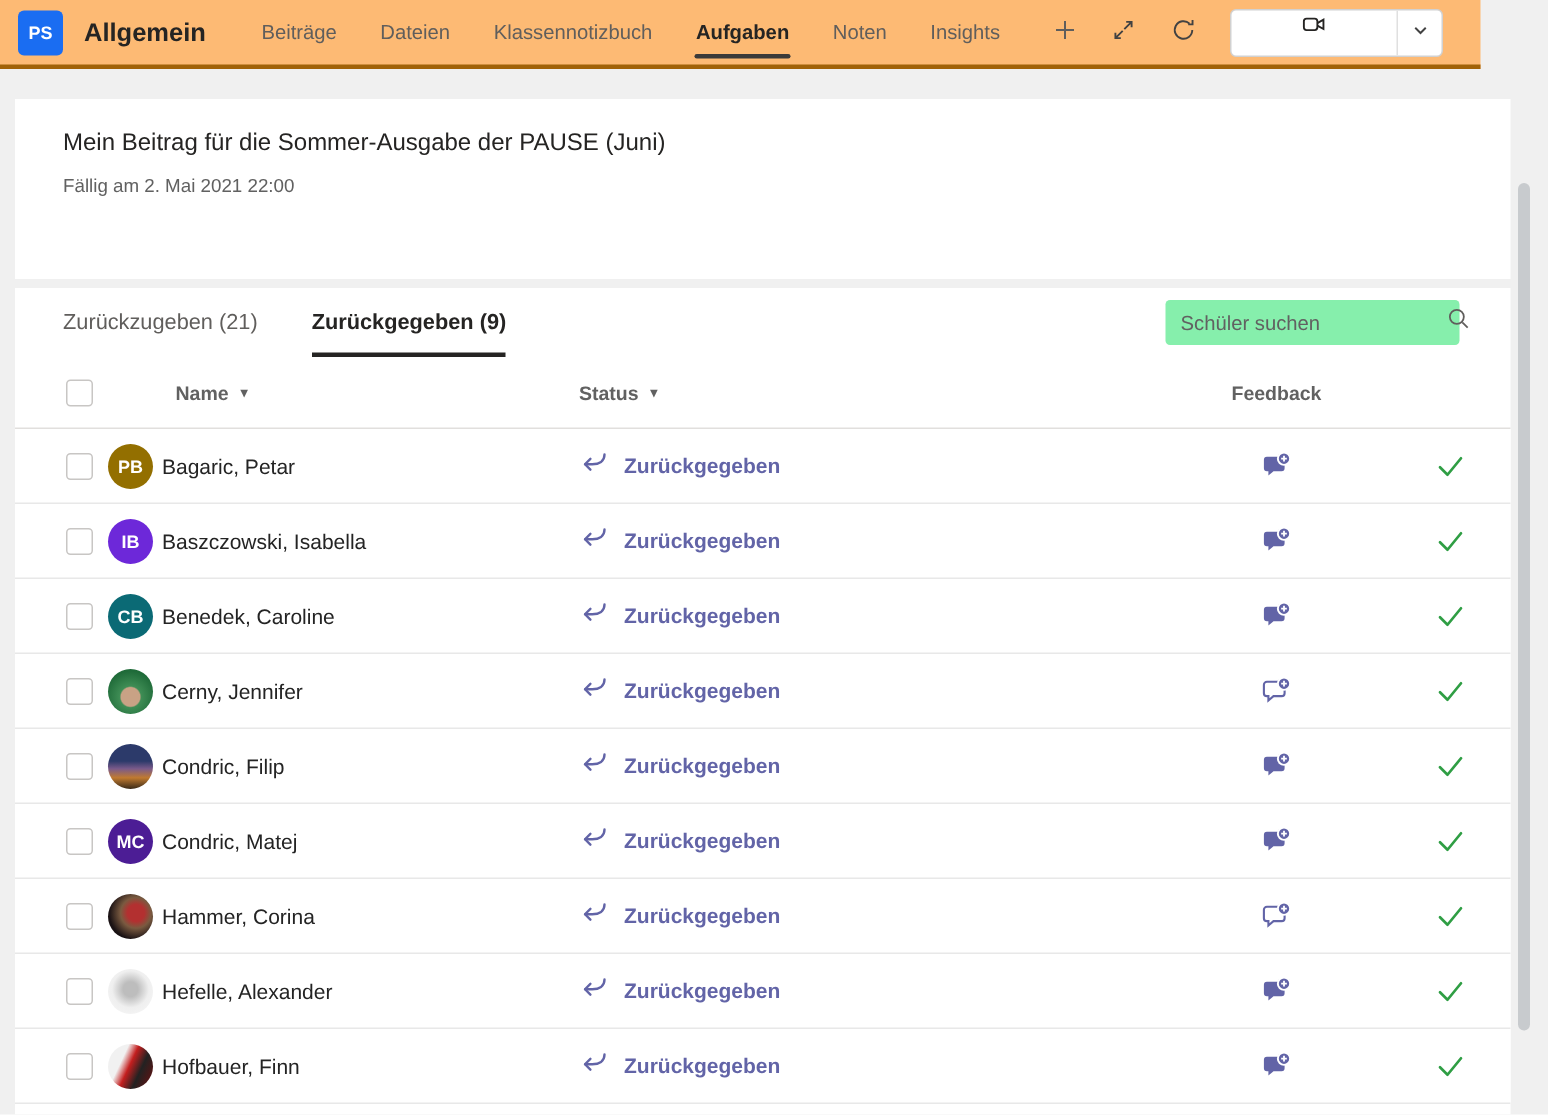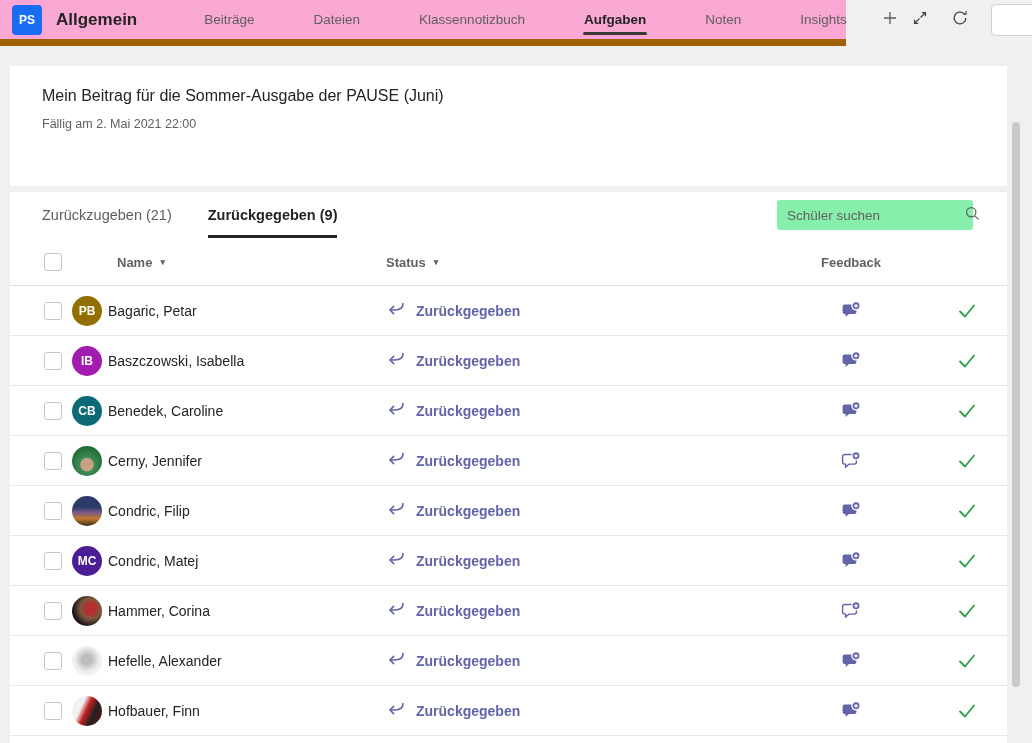--- a/index.html
+++ b/index.html
@@ -7,34 +7,34 @@
   body {
     font-family:"Liberation Sans", sans-serif;
     background:#f0f0f0;
     color:#242424;
     position:relative;
   }
   :root { --accent:#6264a7; --green:#2f9e44; --gray:#616161; }
 
   
   .topbar {
-    position:absolute; top:0; left:0; width:846px; height:46px;
-    background:#f9a8d4; display:flex; align-items:center;
-    padding:0 25px 0 12px; border-bottom:7px solid #a16207;
+    position:absolute; top:0; left:0; width:987px; height:46px;
+    background:#fdba74; display:flex; align-items:center;
+    padding:0 25px 0 12px; border-bottom:3px solid #a16207;
   }
   .team-tile {
     width:30px; height:30px; border-radius:4px; color:#fff;
     font-size:12px; font-weight:700; display:flex; align-items:center; justify-content:center;
     flex:0 0 auto;
   }
   .channel-title { font-size:17px; font-weight:700; margin-left:14px; color:#252423; }
   .top-tabs { display:flex; align-items:center; gap:27px; margin-left:36px; height:100%; }
   .top-tab {
     background:none; border:none; font-family:inherit; font-size:13.5px; color:#605e5c;
-    height:100%; display:flex; align-items:center; position:relative; cursor:pointer; padding:0 1px;margin-left:30px;
+    height:100%; display:flex; align-items:center; position:relative; cursor:pointer; padding:0 1px;
   }
   .top-tab.active { font-weight:700; color:#252423; }
   .top-tab.active::after {
     content:""; position:absolute; left:0; right:0; bottom:4px; height:3px; background:#3b3a39; border-radius:2px;
   }
   .icon-btn {
     background:none; border:none; cursor:pointer; color:#424242;
     width:30px; height:30px; display:flex; align-items:center; justify-content:center;
   }
   .topbar-right { margin-left:auto; display:flex; align-items:center; gap:10px; }
@@ -227,21 +227,21 @@
       </svg>
     </button>
     <span class="check-cell">
       <svg width="22" height="22" viewBox="0 0 22 22" fill="none" stroke="currentColor" stroke-width="1.8" stroke-linecap="round" stroke-linejoin="round">
         <path d="M4 11.5l5 5L18 5.5"></path>
       </svg>
     </span>
   </div>
       <div class="row">
     <div class="checkbox"></div>
-    <div class="avatar" style="background: #a21caf;">IB</div>
+    <div class="avatar" style="background: #6d28d9;">IB</div>
     <div class="student-name">Baszczowski, Isabella</div>
     <div class="status-cell">
       <span>
         <svg width="20" height="20" viewBox="0 0 20 20" fill="none" stroke="currentColor" stroke-width="1.6" stroke-linecap="round" stroke-linejoin="round">
           <path d="M17 4.5c0 4.6-3.6 6.5-8.2 6.5H4.2"></path>
           <path d="M7.6 7.4L4 11l3.6 3.6"></path>
         </svg>
       </span>
       <span class="status-label">Zurückgegeben</span>
     </div>

